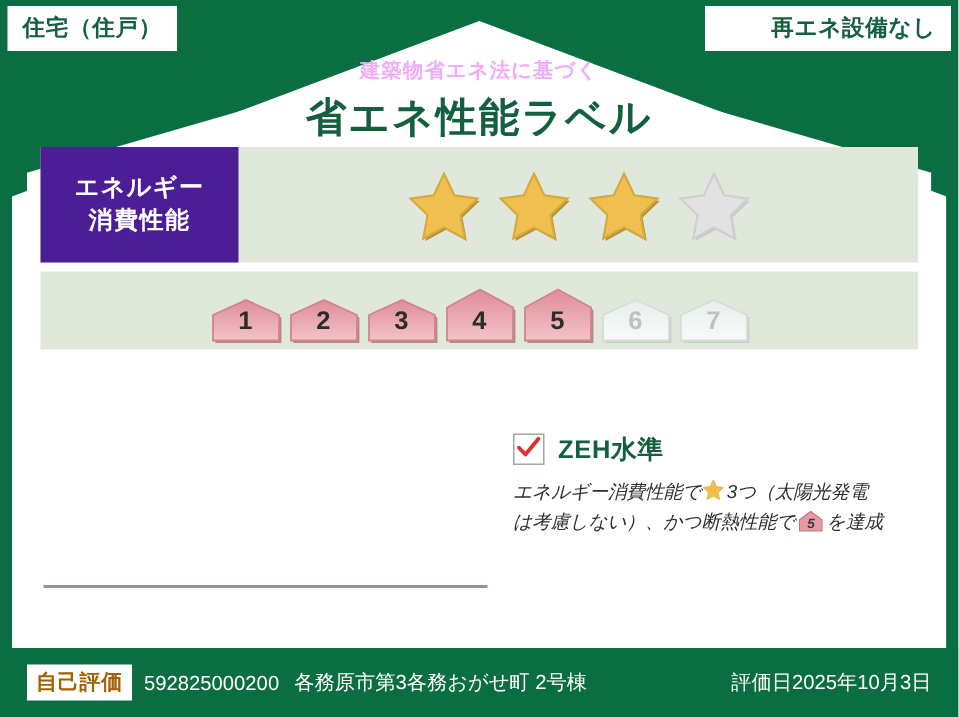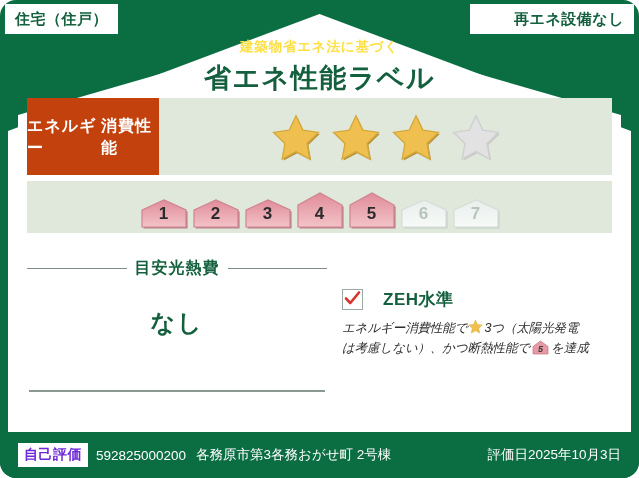--- a/index.html
+++ b/index.html
@@ -9,21 +9,20 @@
   }
   body {
     font-family: "Liberation Sans", "DejaVu Sans", sans-serif;
   }
   #label-root {
     position: relative;
     width: 639px;
     height: 478px;
     background: #0b6e43;
     overflow: hidden;
-    border-radius: 16px;
   }
 
   
   .corner-badge {
     position: absolute;
     top: 4px;
     background: #ffffff;
     color: #15603f;
     font-weight: bold;
     font-size: 15px;
@@ -72,21 +71,21 @@
   
   .title-block {
     position: absolute;
     left: 0;
     top: 38px;
     width: 639px;
     text-align: center;
     z-index: 7;
   }
   .title-sub {
-    color: #fde047;
+    color: #f0abfc;
     font-size: 13.5px;
     font-weight: bold;
     letter-spacing: 0.8px;
     margin: 0 0 4px 0;
   }
   .title-main {
     color: #14603e;
     font-size: 27px;
     font-weight: bold;
     letter-spacing: 1.5px;
@@ -106,27 +105,27 @@
   .perf-row {
     display: flex;
     align-items: stretch;
     background: #dfe8da;
   }
   .row-energy { height: 77px; }
   .row-insul  { height: 52px; margin-top: 6px; }
 
   .row-label {
     flex: 0 0 132px;
-    background: #c2410c;
+    background: #4c1d95;
     color: #ffffff;
     font-weight: bold;
     font-size: 16.5px;
     letter-spacing: 1px;
     display: flex;
-    flex-direction: row;
+    flex-direction: column;
     align-items: center;
     justify-content: center;
     line-height: 1.35;
   }
   .row-label.two-line { font-size: 16px; }
 
   .row-value {
     flex: 1 1 auto;
     display: flex;
     align-items: center;
@@ -218,21 +217,21 @@
   .zeh-block {
     position: absolute;
     left: 342px;
     top: 288px;
     width: 262px;
     z-index: 8;
   }
   .zeh-head {
     display: flex;
     align-items: center;
-    gap: 20px;
+    gap: 9px;
   }
   .zeh-checkbox {
     width: 19px;
     height: 19px;
     border: 1.5px solid #9aa9a1;
     background: #ffffff;
     position: relative;
     flex: 0 0 auto;
   }
   .zeh-checkbox svg { position: absolute; left: 1px; top: 0px; }
@@ -283,21 +282,21 @@
   }
   .footer-inner {
     width: 100%;
     display: flex;
     align-items: center;
     padding: 0 18px;
     box-sizing: border-box;
   }
   .self-eval {
     background: #ffffff;
-    color: #6d28d9;
+    color: #a16207;
     font-weight: bold;
     font-size: 14px;
     padding: 3px 6px;
     white-space: nowrap;
     letter-spacing: 0.5px;
   }
   .footer-id {
     color: #ffffff;
     font-size: 13.5px;
     margin-left: 8px;
@@ -450,28 +449,20 @@
                 </linearGradient>
               </defs>
               <path d="M2 12 L24 2 L46 12 L46 29 L2 29 Z" fill="url(#g7)" stroke="#d5ddd8" stroke-width="1.2"></path>
             </svg>
             <span class="house-num">7</span>
           </div>
         </div>
     </div>
   </div>
 
-  <div class="cost-section">
-    <div class="cost-heading">
-      <span class="rule"></span>
-      <span class="cost-title">目安光熱費</span>
-      <span class="rule"></span>
-    </div>
-    <div class="cost-value">なし</div>
-  </div>
   <div class="cost-rule-bottom"></div>
 
   <div class="zeh-block">
     <div class="zeh-head">
       <span class="zeh-checkbox">
         <svg width="17" height="17" viewBox="0 0 17 17">
           <path d="M2 8.5 L6.3 13 L15 2.5" fill="none" stroke="#d8342b" stroke-width="2.6" stroke-linecap="round" stroke-linejoin="round"></path>
         </svg>
       </span>
       <span class="zeh-title">ZEH水準</span>

